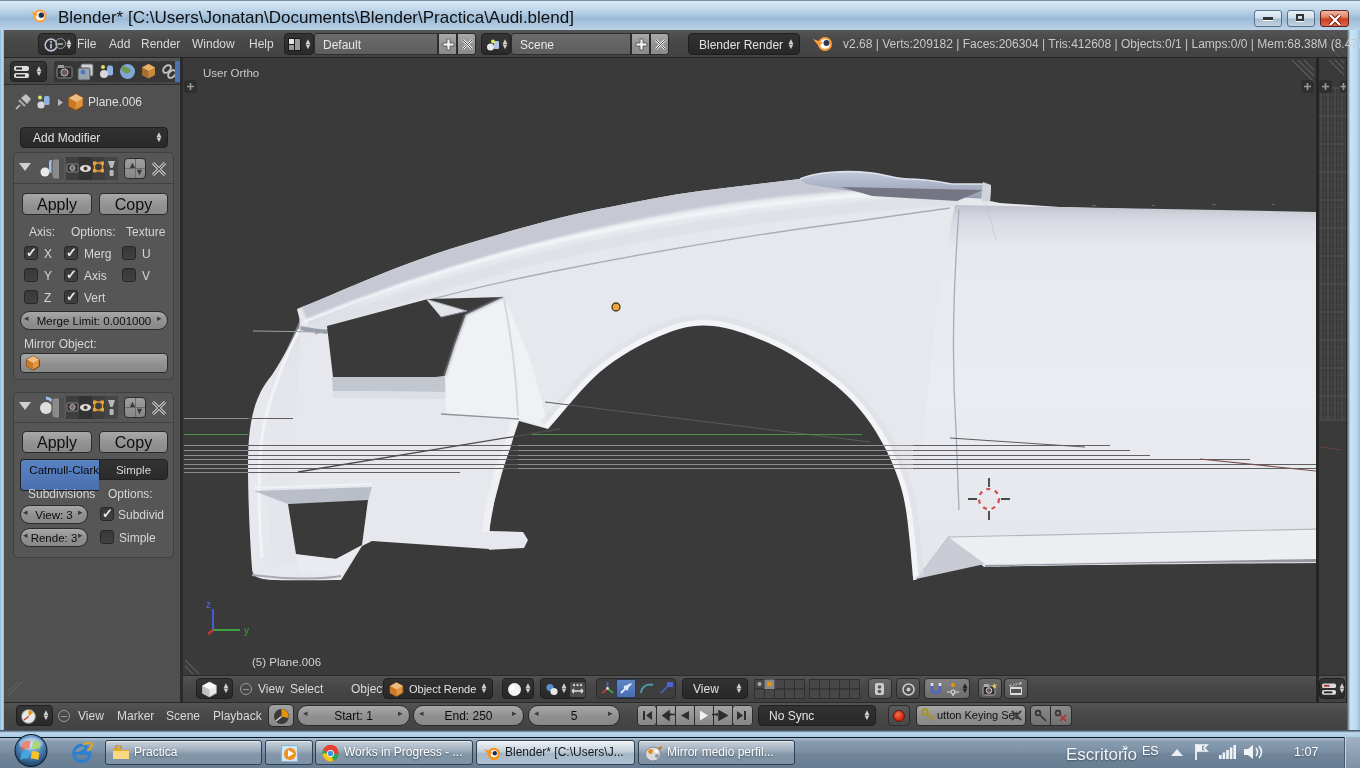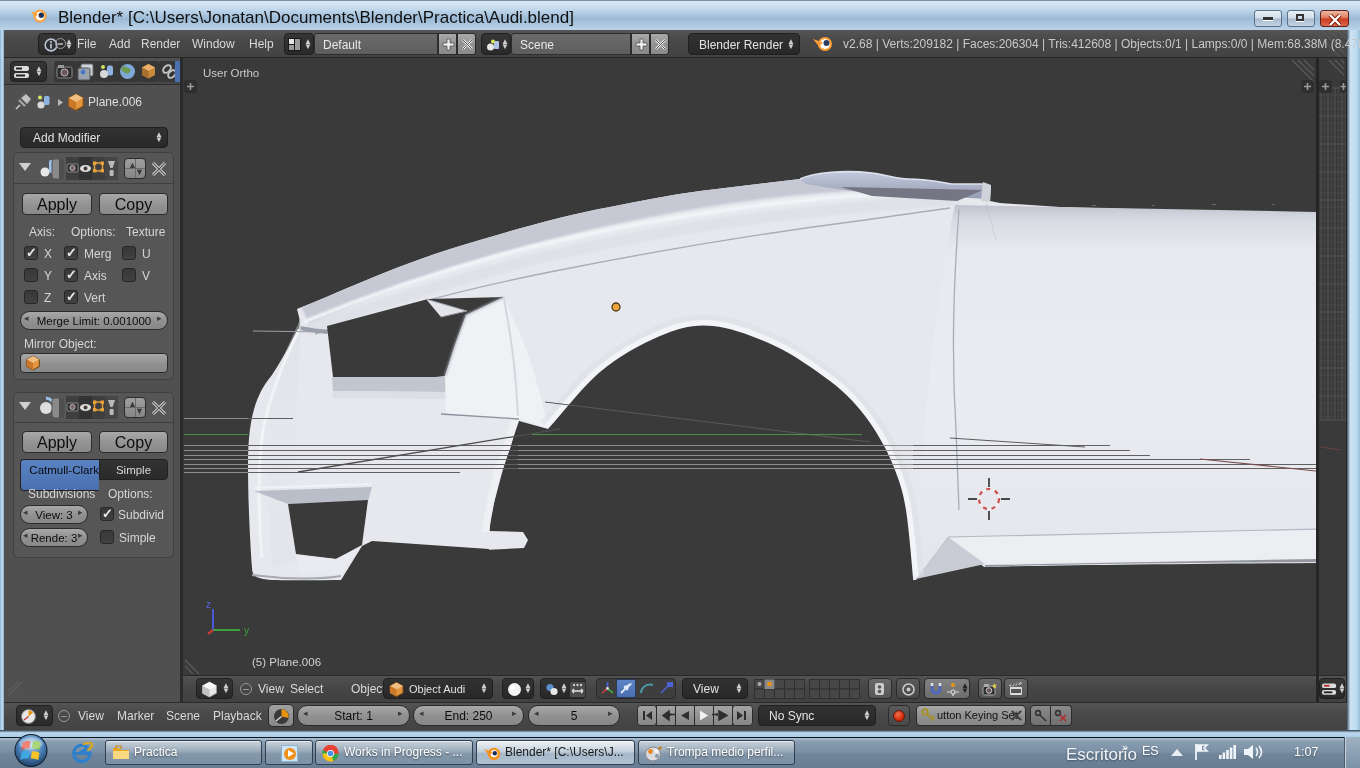--- a/index.html
+++ b/index.html
@@ -556,21 +556,21 @@
   </div>
 <div class="abs menutxt" style="left:258px;top:682px">View</div>
 <div class="abs menutxt" style="left:290px;top:682px">Select</div>
 <div class="abs menutxt" style="left:351px;top:682px">Object</div>
 <div class="abs darkdrop" style="left:383px;top:678px;width:110px;height:21px">
   <svg class="abs" style="left:5px;top:3px" width="15" height="15" viewBox="0 0 15 15">
     <path d="M7.5,0.5 L14,4 L14,11 L7.5,14.5 L1,11 L1,4 Z" fill="#e2953e" stroke="#7a4a14" stroke-width="1"></path>
     <path d="M7.5,0.5 L14,4 L7.5,7.5 L1,4 Z" fill="#f0bc80"></path>
       <path d="M7.5,7.5 L7.5,14.5 L1,11 L1,4 Z" fill="#c87828"></path>
   </svg>
-  <div class="abs" style="left:25px;top:4px;font-size:11px">Object Audi</div>
+  <div class="abs" style="left:25px;top:4px;font-size:11px">Object Rende</div>
   <div class="arrows" style="left:96px;top:4px">▲<br>▼</div>
   </div>
 <div class="abs darkdrop" style="left:502px;top:678px;width:32px;height:21px">
   <svg class="abs" style="left:4px;top:3px" width="15" height="15" viewBox="0 0 15 15">
     <circle cx="7.5" cy="7.5" r="6.5" fill="#f2f2f2"></circle>
       <circle cx="5.5" cy="5.5" r="2.5" fill="#fff"></circle>
   </svg>
   <div class="arrows" style="left:21px;top:4px">▲<br>▼</div>
   </div>
 <div class="abs darkdrop" style="left:540px;top:678px;width:46px;height:21px">
@@ -840,21 +840,21 @@
   <div class="lbl" style="color:#1a1a1a;text-shadow:none">Blender* [C:\Users\J...</div>
 </div>
 <div class="taskbtn" style="left:638px;width:157px">
   <svg class="abs" style="left:6px;top:4px" width="18" height="17" viewBox="0 0 18 17">
     <ellipse cx="8" cy="9" rx="7.5" ry="7" fill="#d8dade" stroke="#888"></ellipse>
     <circle cx="5.5" cy="6.5" r="2.4" fill="#e8881c"></circle>
       <circle cx="11.5" cy="6" r="2" fill="#f8f8f8"></circle>
     <circle cx="12" cy="11" r="2" fill="#8899aa"></circle>
     <path d="M13,3 l3,-2 1,2 -3,2 z" fill="#c87818"></path>
   </svg>
-  <div class="lbl">Trompa medio perfil...</div>
+  <div class="lbl">Mirror medio perfil...</div>
 </div>
 
 <div class="abs" style="left:1066px;top:745px;font-size:17px;color:#f0f4f8;text-shadow:0 1px 2px rgba(0,0,0,.4)">Escritorio</div>
 <div class="abs" style="left:1122px;top:741px;font-size:11px;color:#fff;transform:rotate(0deg);letter-spacing:-2px">»</div>
 <div class="abs" style="left:1142px;top:744px;font-size:12.5px;color:#fff;text-shadow:0 1px 2px rgba(0,0,0,.4)">ES</div>
 <div class="abs" style="left:1171px;top:749px;width:0;height:0;border-left:6px solid transparent;border-right:6px solid transparent;border-bottom:7px solid #e8eef4"></div>
 <svg class="abs" style="left:1192px;top:742px" width="20" height="19" viewBox="0 0 20 19">
   <path d="M4,2 V18" stroke="#f0f4f8" stroke-width="1.8"></path>
   <path d="M5,3 h10 l-3,3 3,3 h-10 z" fill="none" stroke="#f0f4f8" stroke-width="1.6"></path>
   <path d="M5,3 h5 v6 h-5 z" fill="#f0f4f8"></path>

